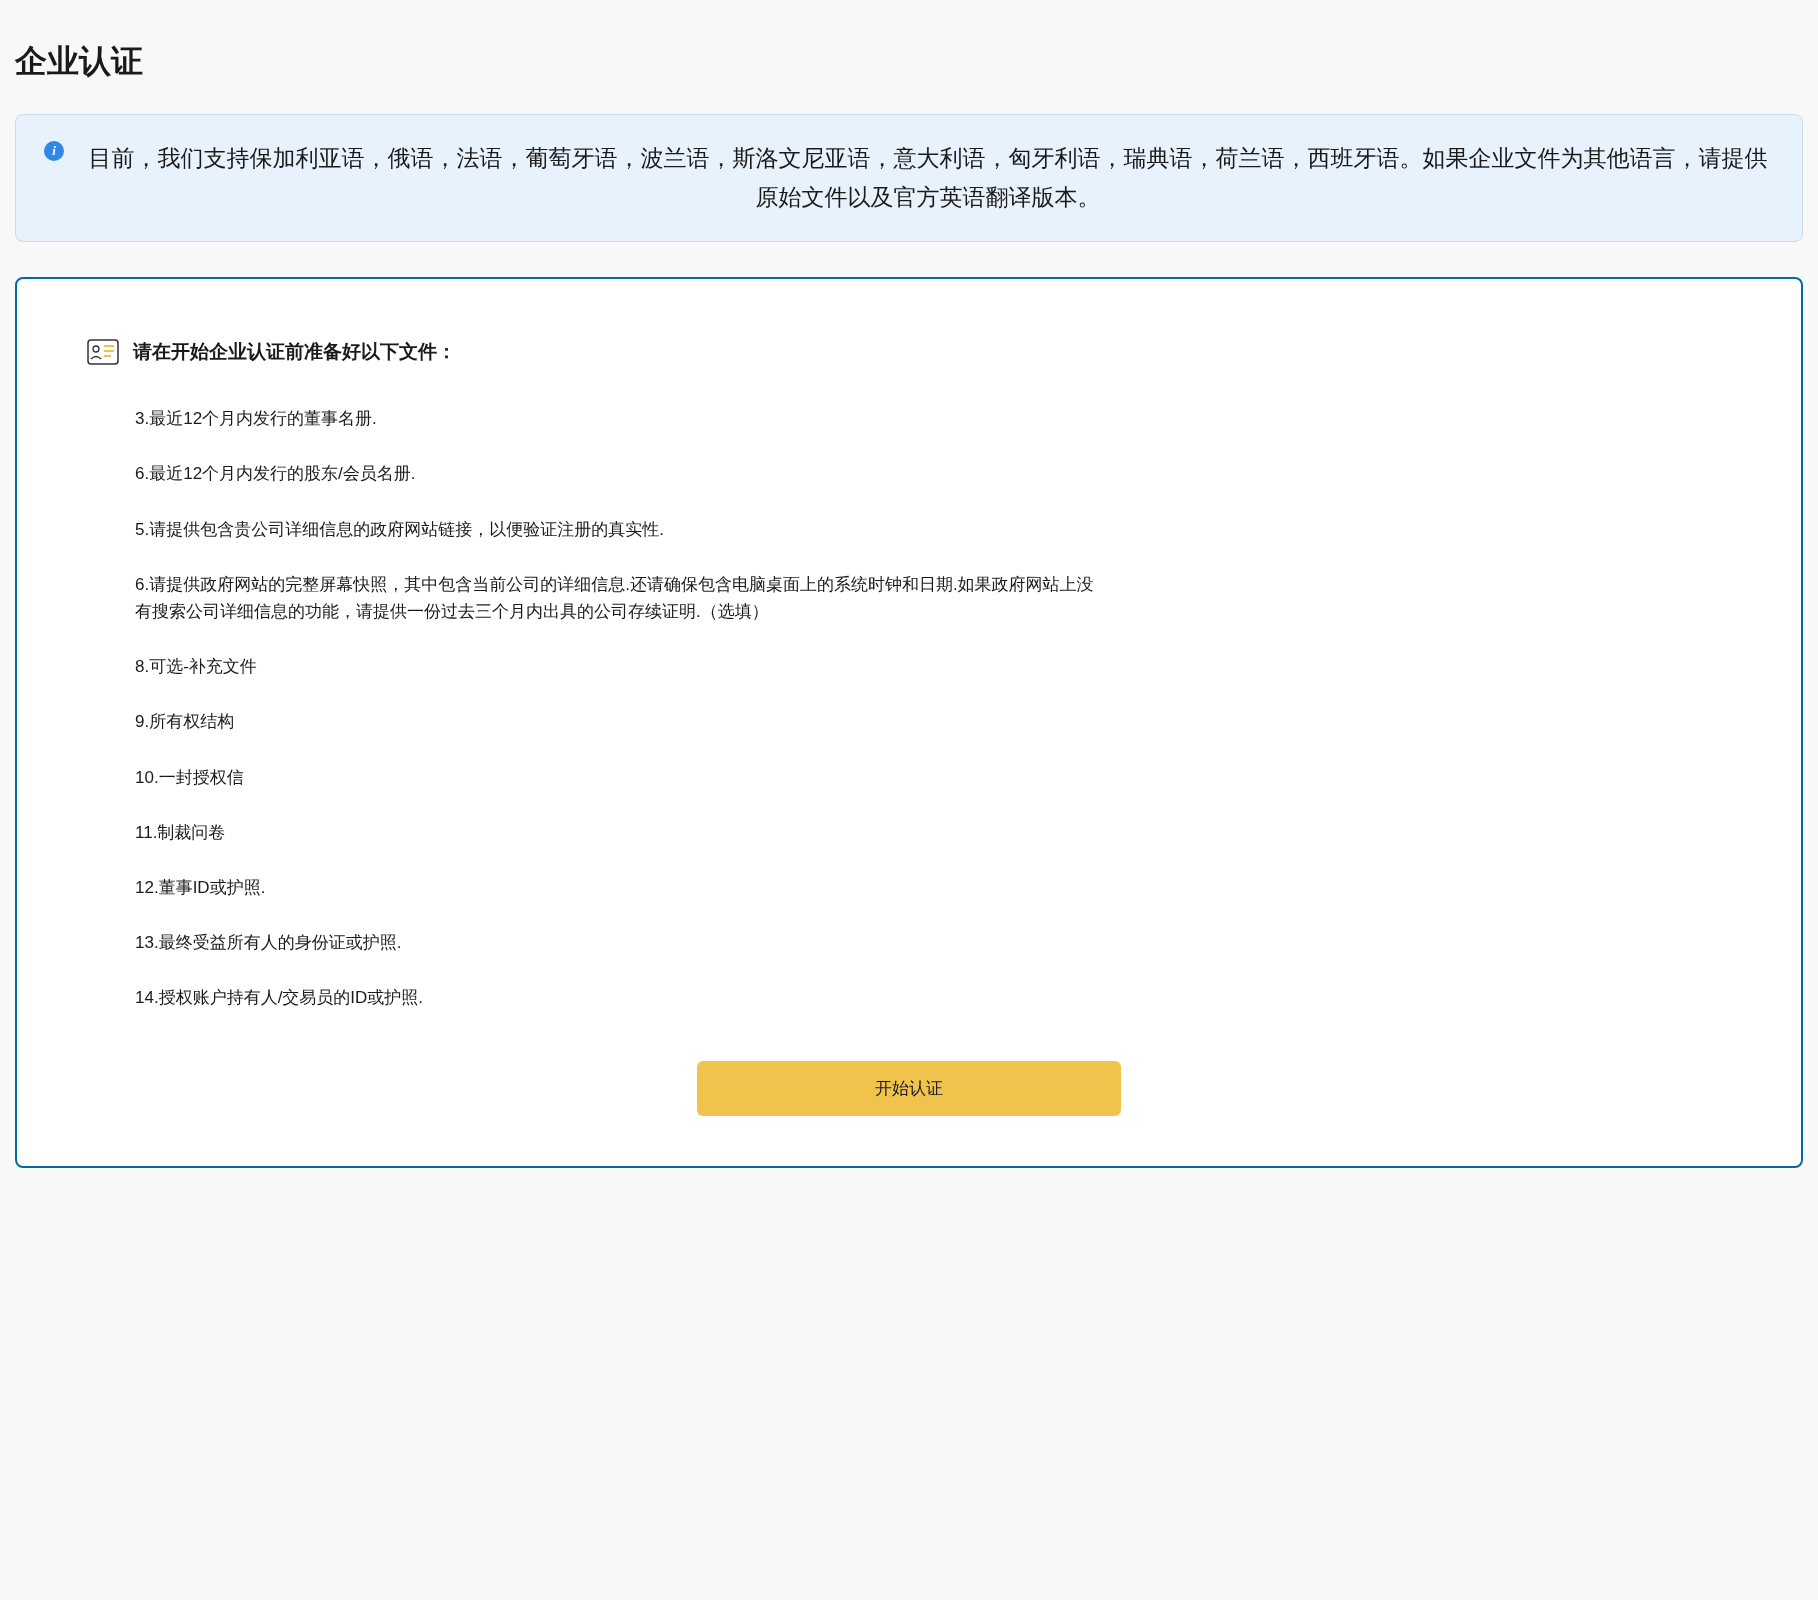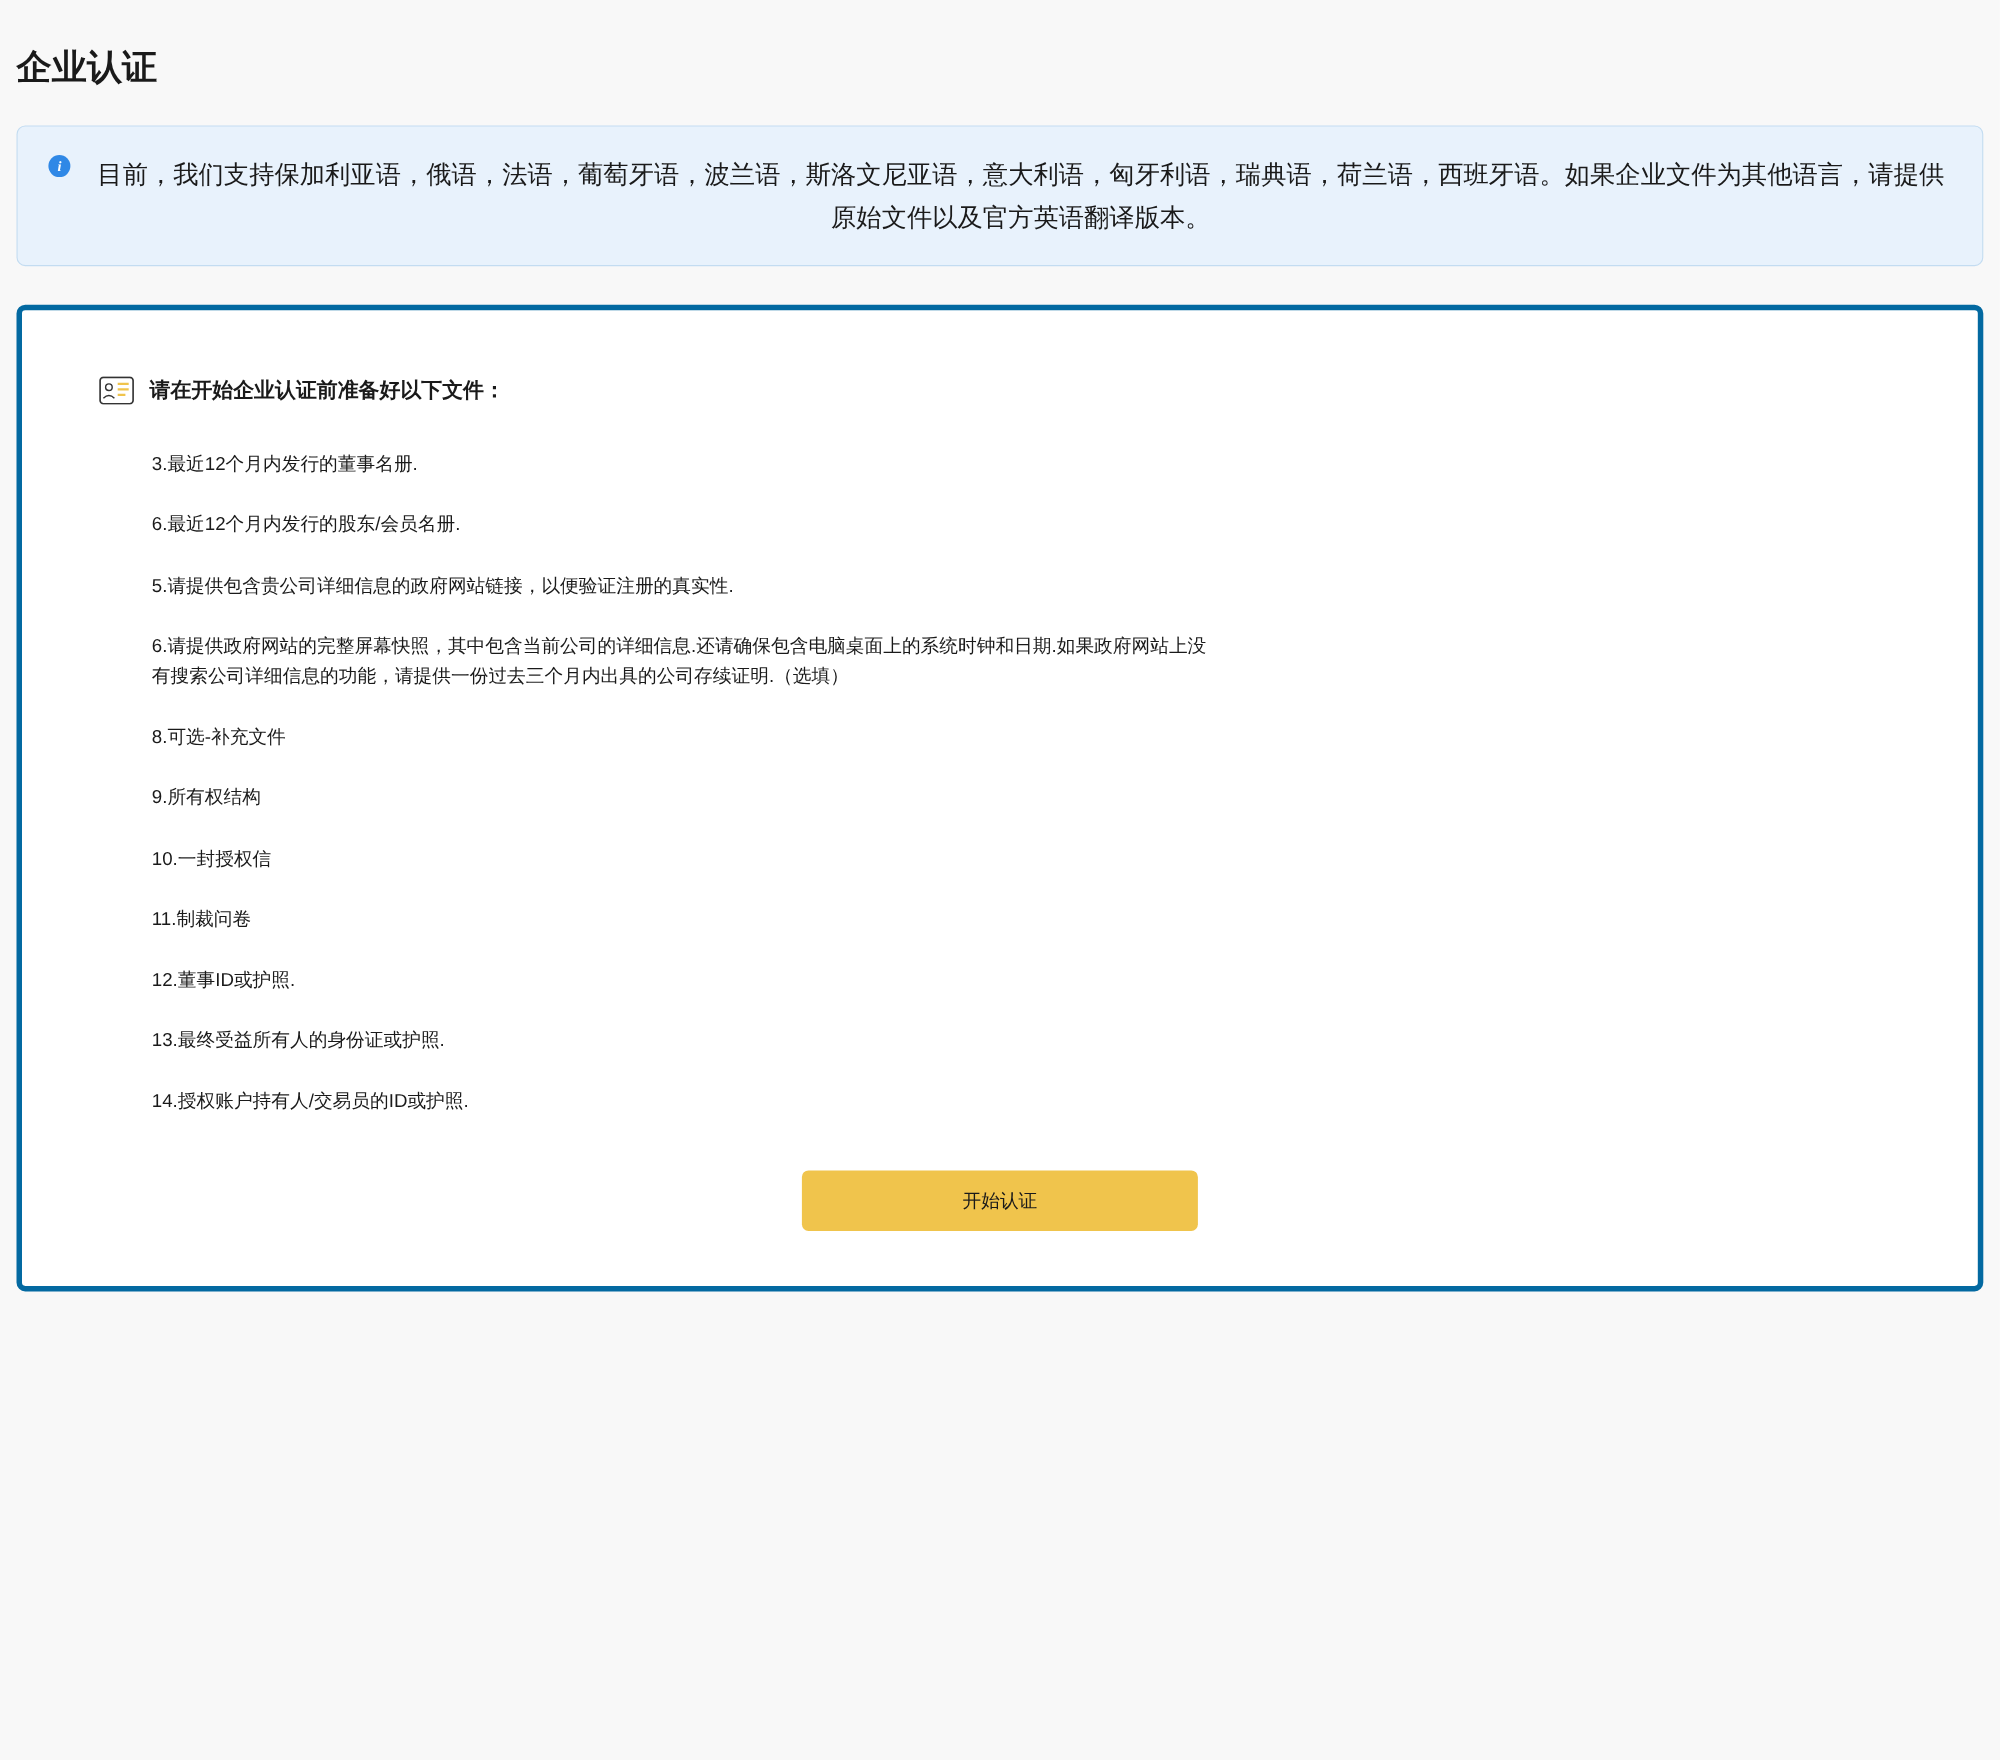--- a/index.html
+++ b/index.html
@@ -46,21 +46,21 @@
       margin-top: 2px;
     }
     .info-text {
       font-size: 23px;
       line-height: 1.7;
       color: #1a1a1a;
       text-align: center;
     }
     .card {
       background-color: #fff;
-      border: 5px solid #0369a1;
+      border: 2px solid #0369a1;
       border-radius: 8px;
       padding: 60px 70px 50px 70px;
     }
     .card-header {
       display: flex;
       align-items: center;
       gap: 14px;
       margin-bottom: 40px;
     }
     .doc-icon {
@@ -85,21 +85,21 @@
     }
     .start-button-wrap {
       text-align: center;
       margin-top: 50px;
     }
     .start-button {
       background-color: #f0c44c;
       border: none;
       border-radius: 6px;
       padding: 16px 0;
-      width: 360px;
+      width: 424px;
       font-size: 17px;
       font-weight: 500;
       color: #1a1a1a;
       cursor: pointer;
     }
   </style>
 </head>
 <body>
 
 <h1 class="page-title">企业认证</h1>

